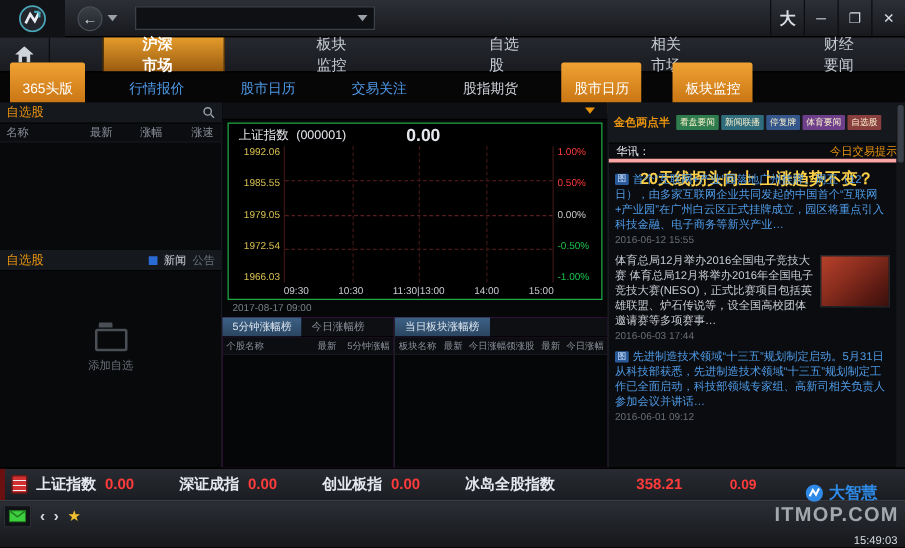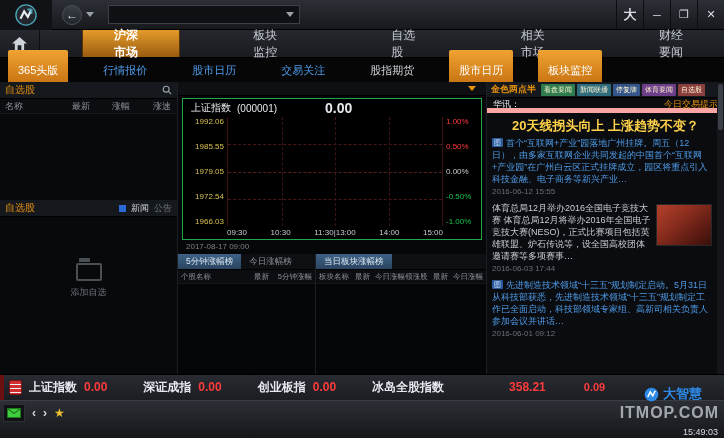--- a/index.html
+++ b/index.html
@@ -84,26 +84,26 @@
   .rank-tabs { height:16px; background:#0d0f12; display:flex; align-items:stretch; border-bottom:1px solid #000; }
   .rank-tab { padding:0 8px; display:flex; align-items:center; font-size:8.5px; color:#8a8f99; cursor:pointer; }
   .rank-tab.active { background:linear-gradient(#3d6186,#2a4560); color:#dce6f0; }
   .rank-cols { height:14px; display:flex; align-items:center; background:#0b0d10; border-bottom:1px solid #14171c;
     font-size:7.5px; color:#8a8f99; }
   .rank-cols span { padding:0 3px; white-space:nowrap; }
   .rank-body { flex:1; background:#050608; }
 
   
   .news-panel { position:absolute; top:82px; left:486px; right:0; bottom:64px; background:#0a0c0f; border-left:1px solid #1c1f24; }
-  .news-header { height:16px; background:#15181d; display:flex; align-items:center; padding:0 4px; gap:2px; border-bottom:1px solid #000; }
+  .news-header { height:33px; background:#15181d; display:flex; align-items:center; padding:0 4px; gap:2px; border-bottom:1px solid #000; }
   .news-title { color:#e8930e; font-size:9px; font-weight:bold; margin-right:3px; white-space:nowrap; }
   .chip { font-size:7px; color:#fdf3cf; padding:1px 3px; border-radius:1px; white-space:nowrap; cursor:pointer; }
   .chip1 { background:#2f7d4f; } .chip2 { background:#2f6d7d; } .chip3 { background:#34568a; }
   .chip4 { background:#6d3f8a; } .chip5 { background:#8a3f3f; }
-  .news-tip { height:15px; display:flex; align-items:flex-start; padding:0 6px; font-size:9px; border-bottom:5px solid #fca5a5; }
+  .news-tip { height:15px; display:flex; align-items:flex-start; padding:0 6px; font-size:9px; border-bottom:3px solid #fca5a5; }
   .tip-prefix { color:#e5e8ee; }
   .tip-link { color:#e8930e; margin-left:auto; cursor:pointer; }
   .news-headline { color:#ffd24a; font-size:13px; font-weight:bold; text-align:center; padding:4px 2px 5px; }
   .news-list { position:absolute; top:55px; bottom:0; left:0; right:7px; overflow:hidden; padding:0 5px; }
   .news-item { font-size:9px; line-height:12px; }
   .news-item.blue { color:#4f9be8; }
   .news-item.white { color:#c8ccd4; }
   .item-tag { display:inline-block; background:#2a5a9a; color:#cfe3ff; font-size:7px; line-height:9px;
     padding:0 2px; margin-right:3px; border-radius:1px; vertical-align:1px; }
   .news-time { color:#6a7078; font-size:8px; margin:2px 0 6px; }

